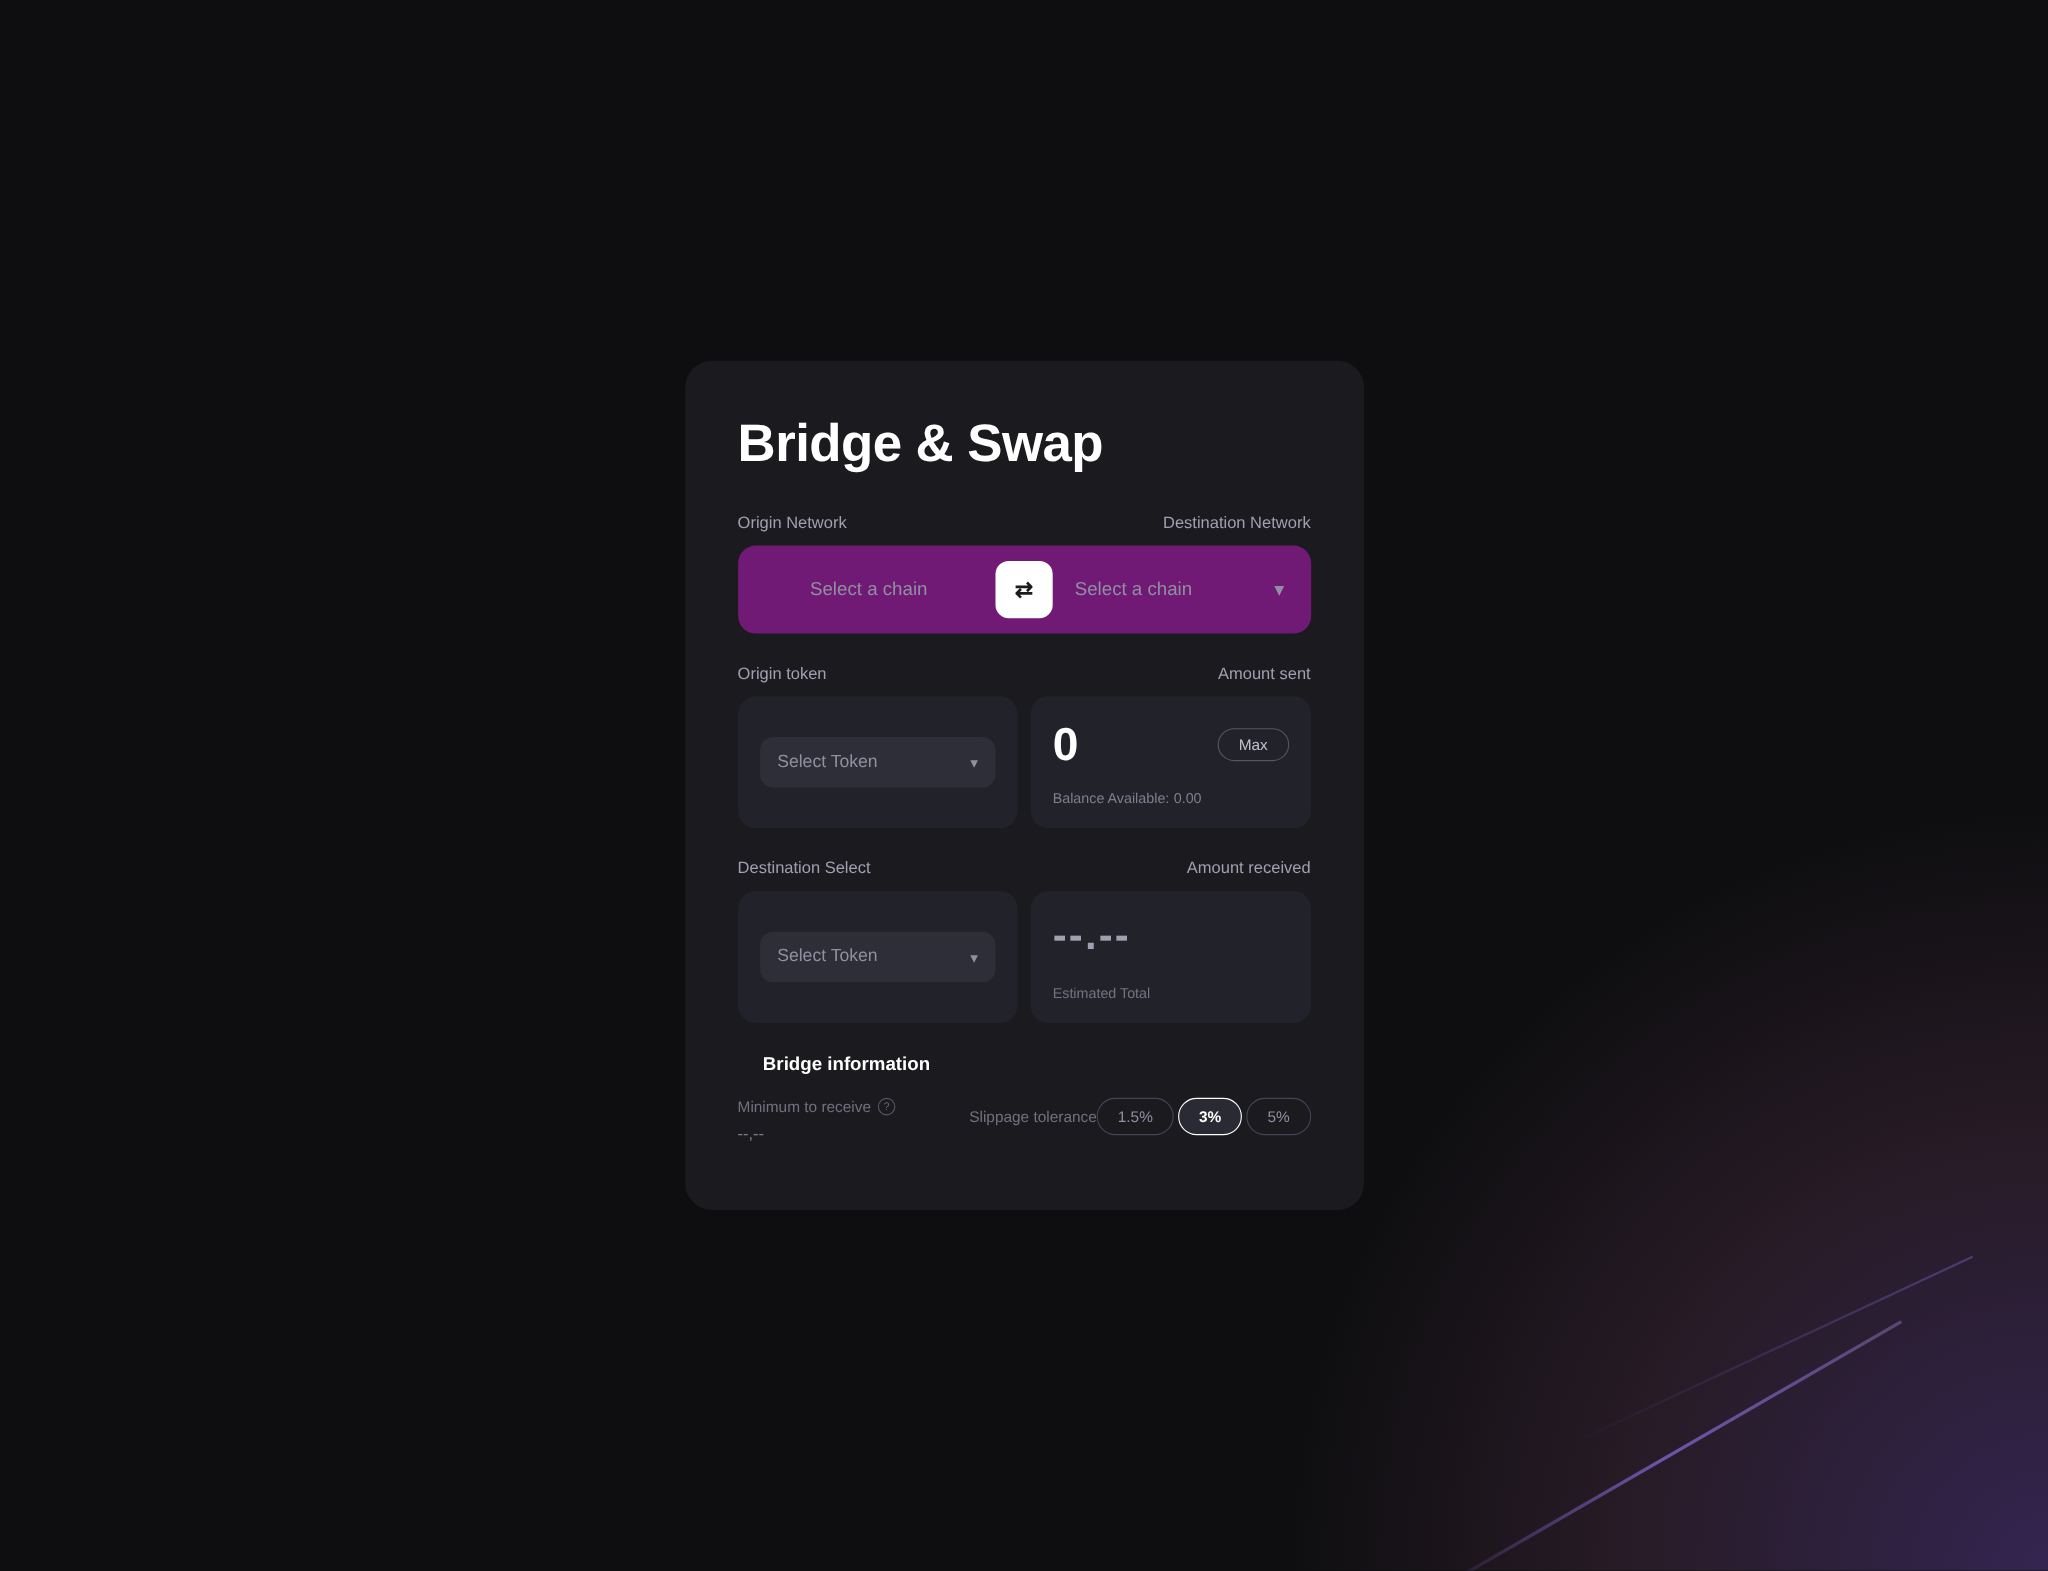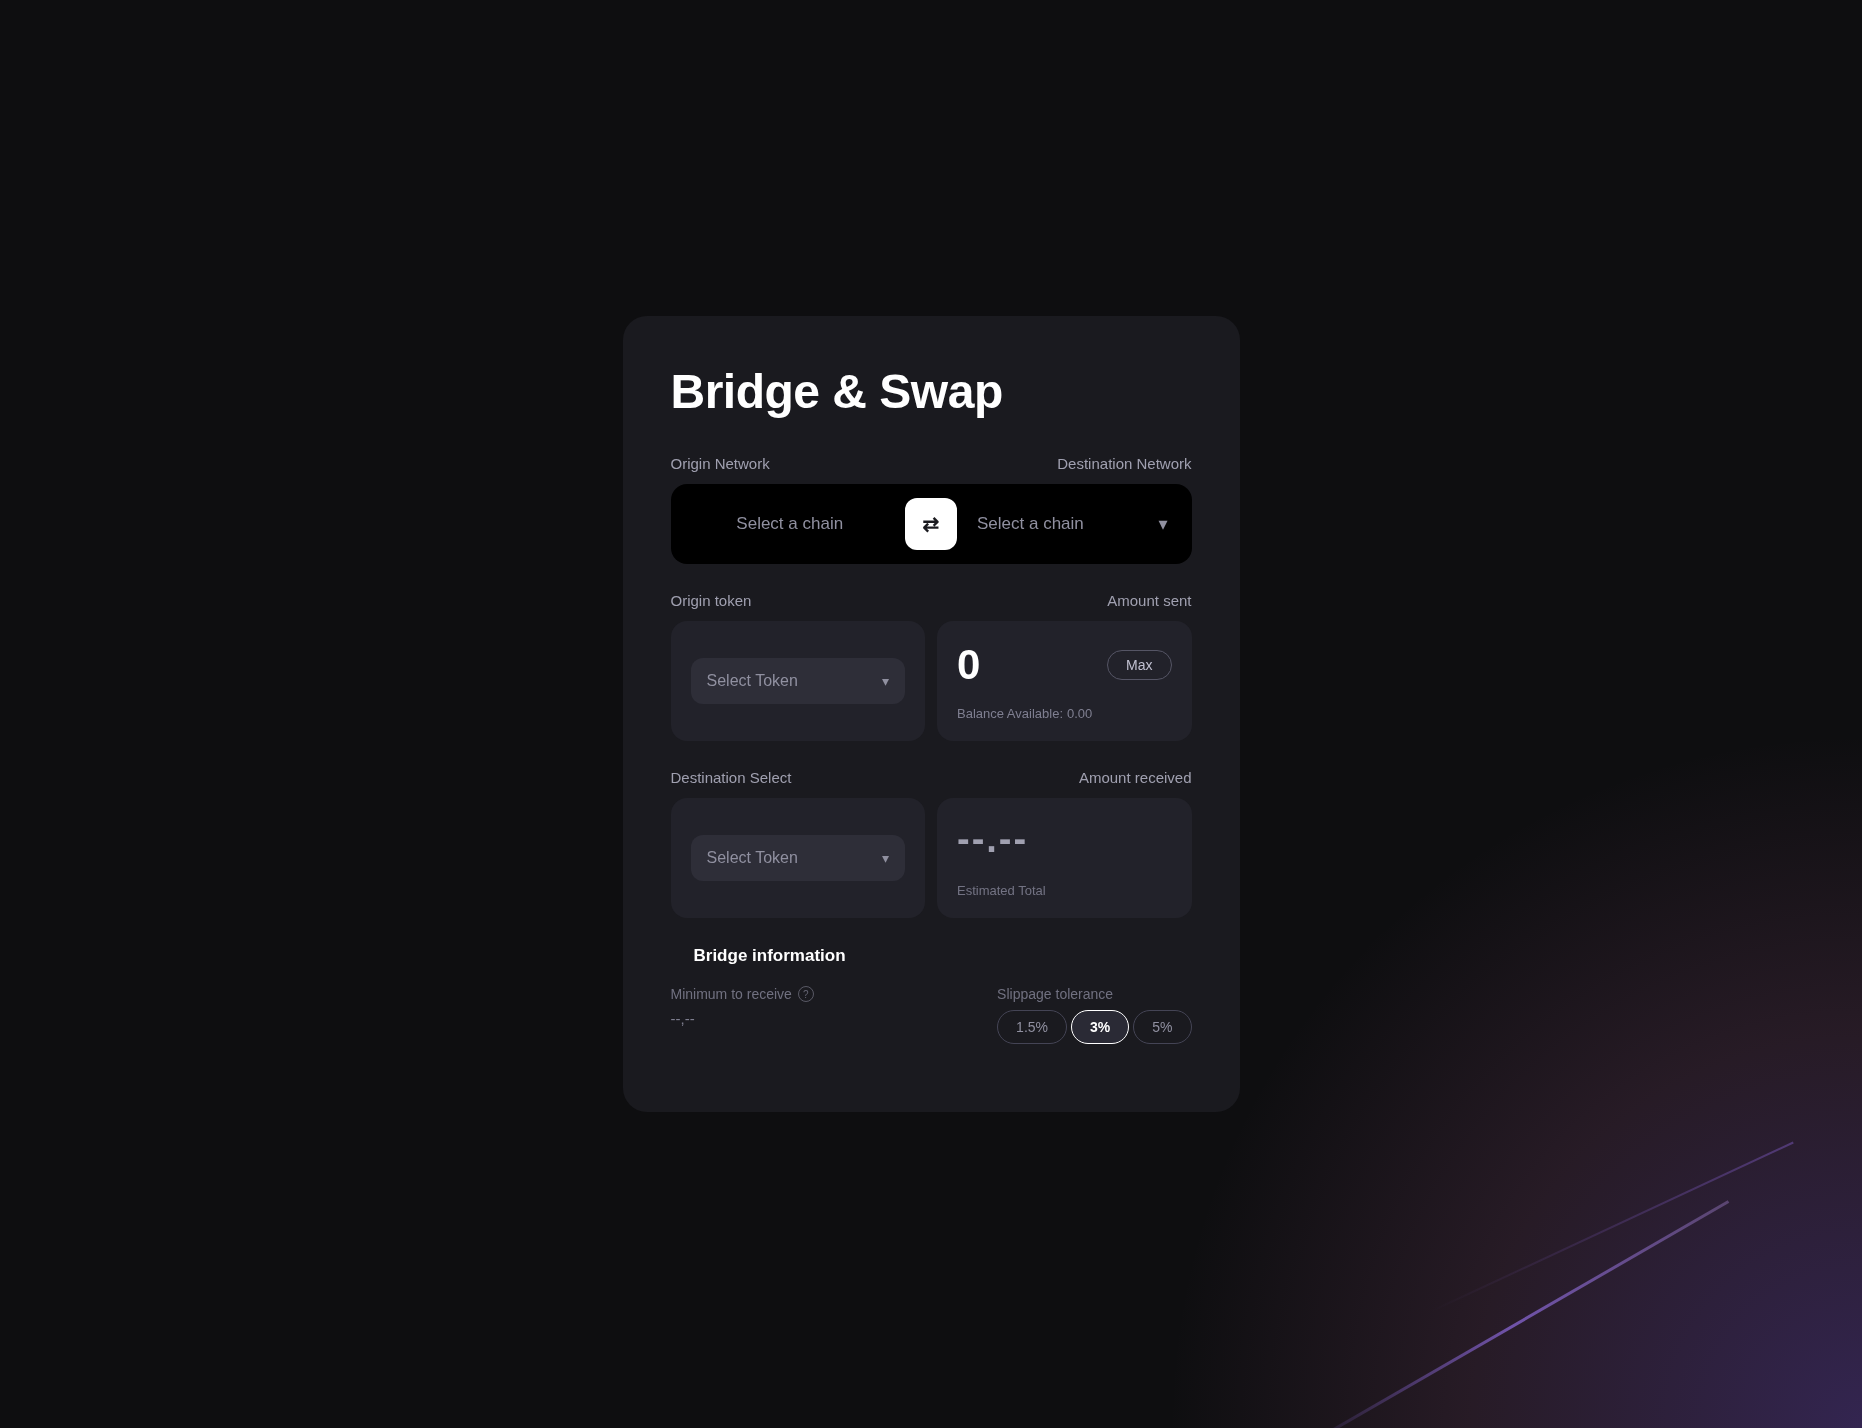--- a/index.html
+++ b/index.html
@@ -75,21 +75,21 @@
     .section-label {
       font-size: 15px;
       color: #a0a0b0;
       font-weight: 400;
     }
 
     
     .network-row {
       display: flex;
       align-items: center;
-      background: #000000;
+      background: #701a75;
       border-radius: 16px;
       padding: 0 8px;
       height: 80px;
       margin-bottom: 28px;
     }
 
     .network-select {
       flex: 1;
       display: flex;
       align-items: center;
@@ -256,22 +256,22 @@
       margin-bottom: 12px;
     }
 
     .info-left {
       display: flex;
       flex-direction: column;
     }
 
     .info-right {
       display: flex;
-      flex-direction: column;
-      align-items: flex-start;
+      flex-direction: row;
+      align-items: center;
     }
 
     .info-label {
       font-size: 14px;
       color: rgba(150,150,170,0.7);
       display: flex;
       align-items: center;
       gap: 6px;
       margin-bottom: 8px;
     }

